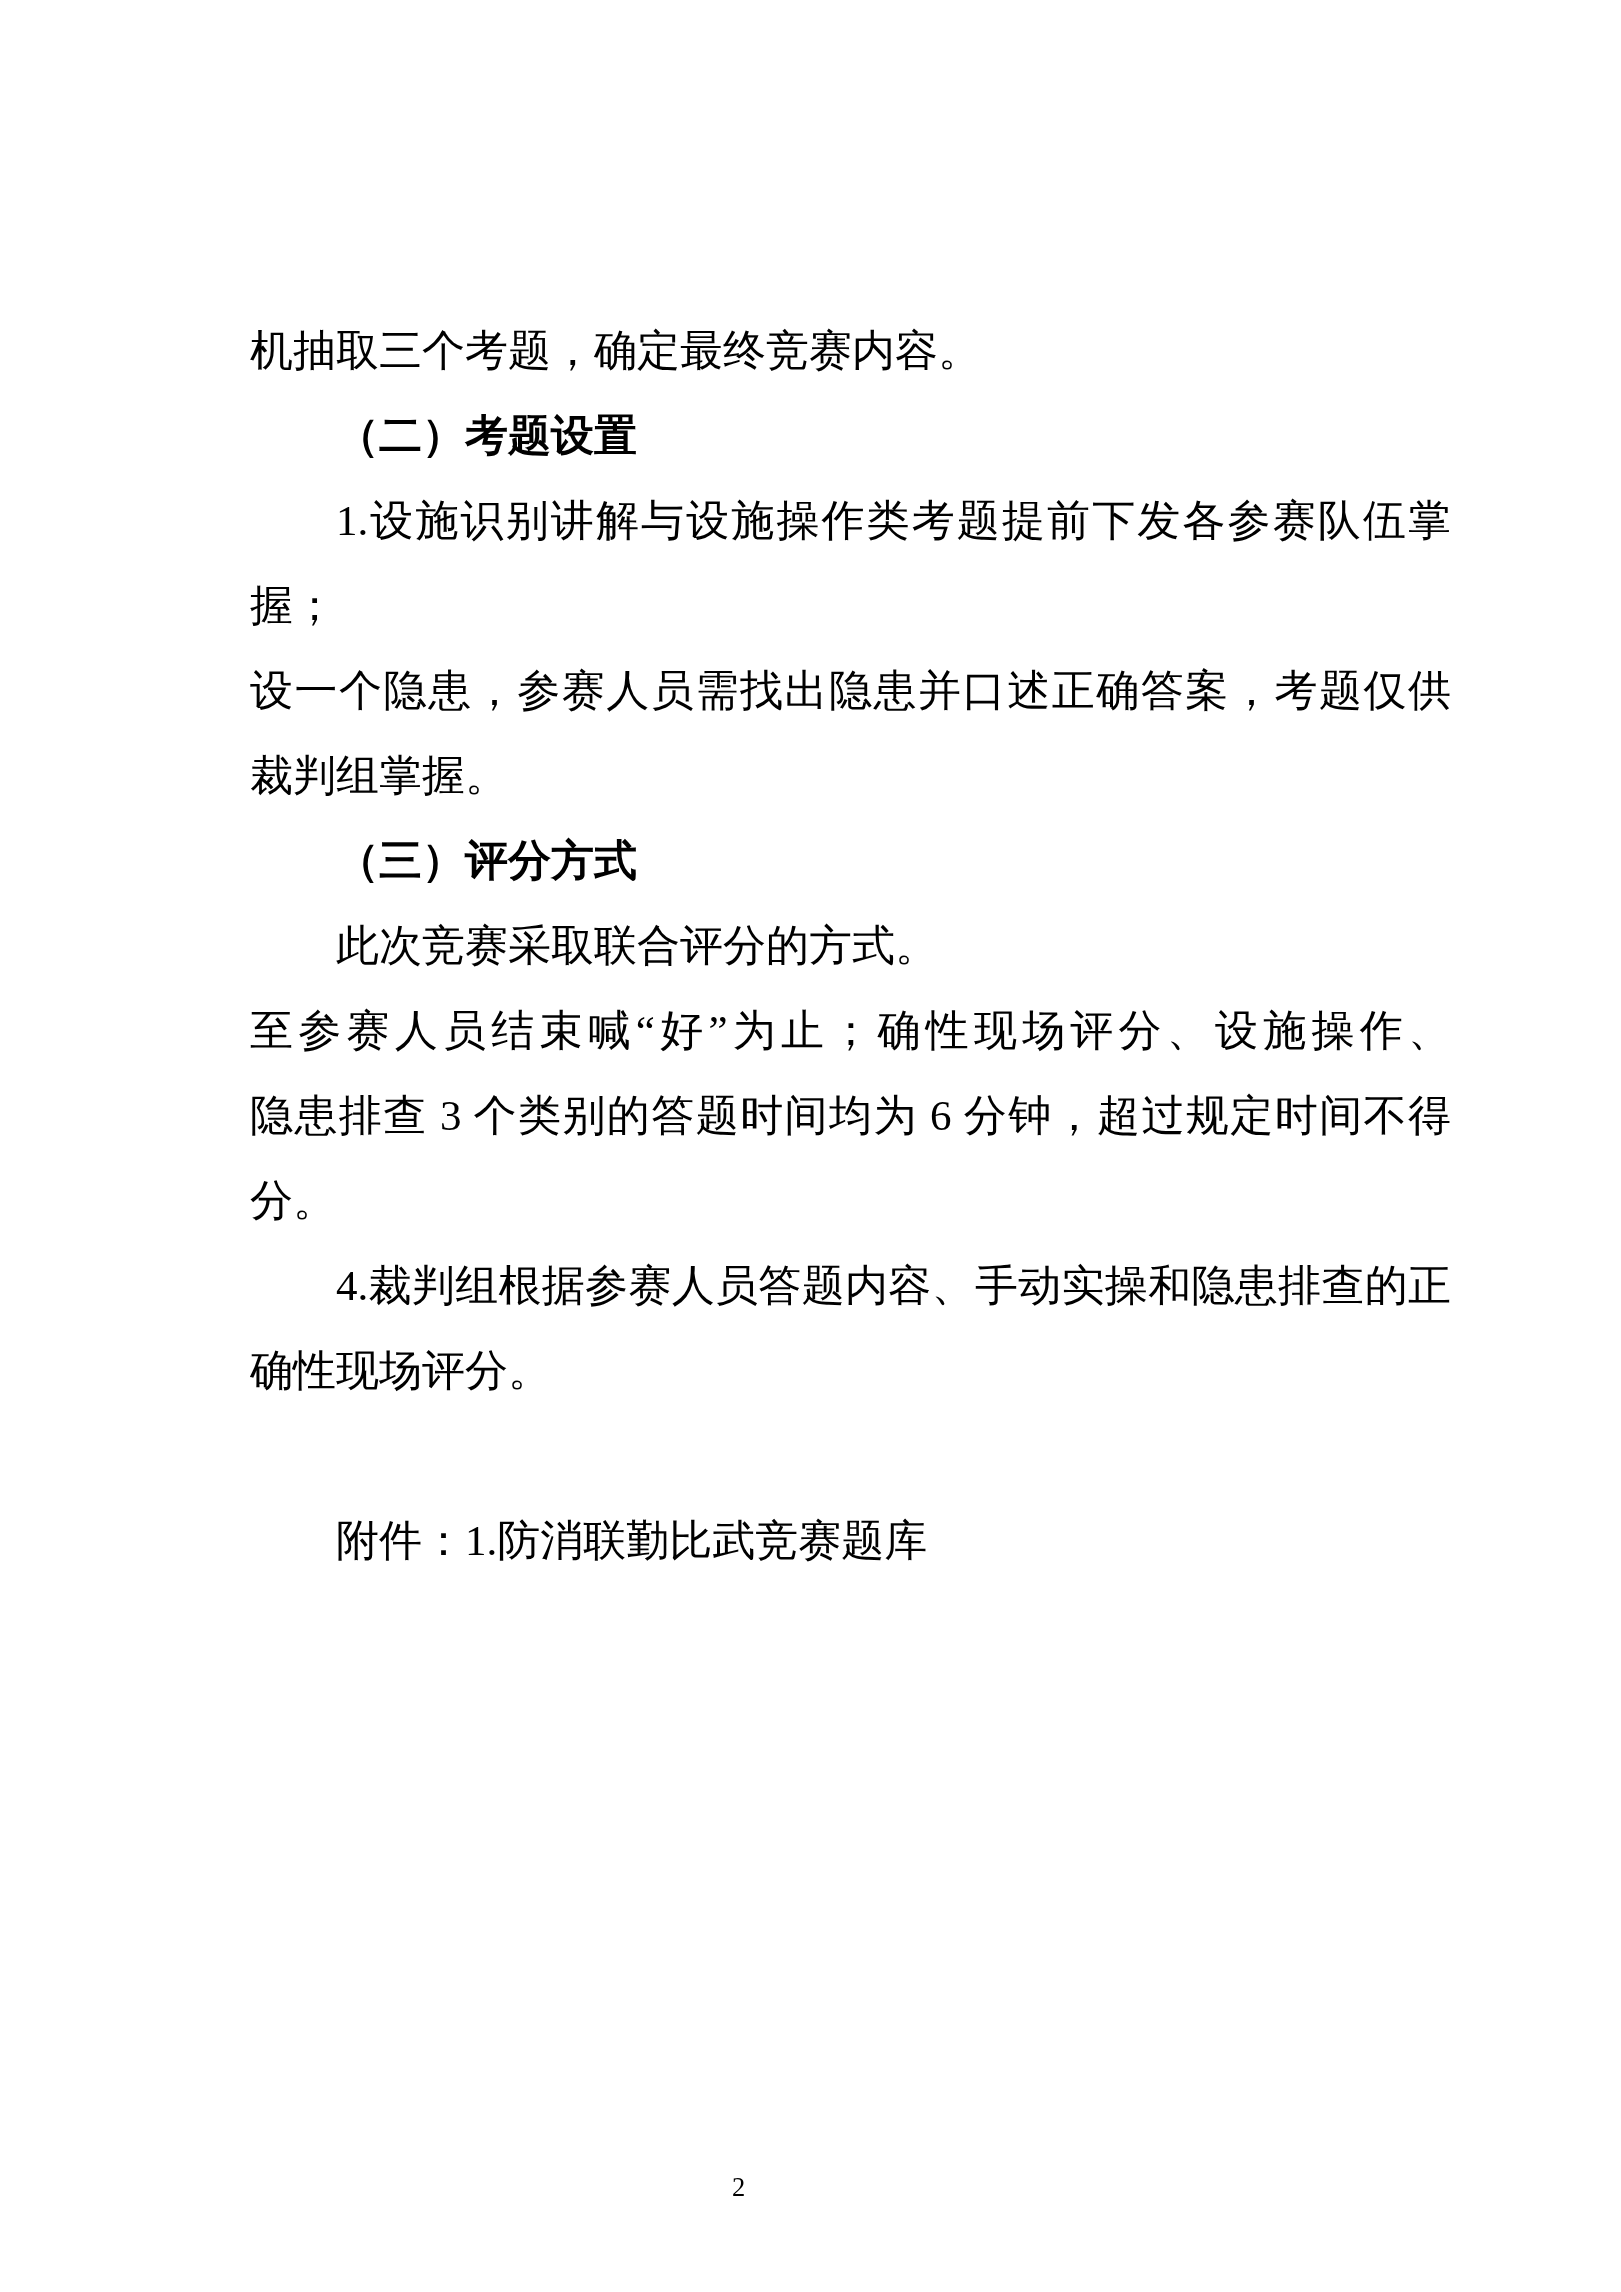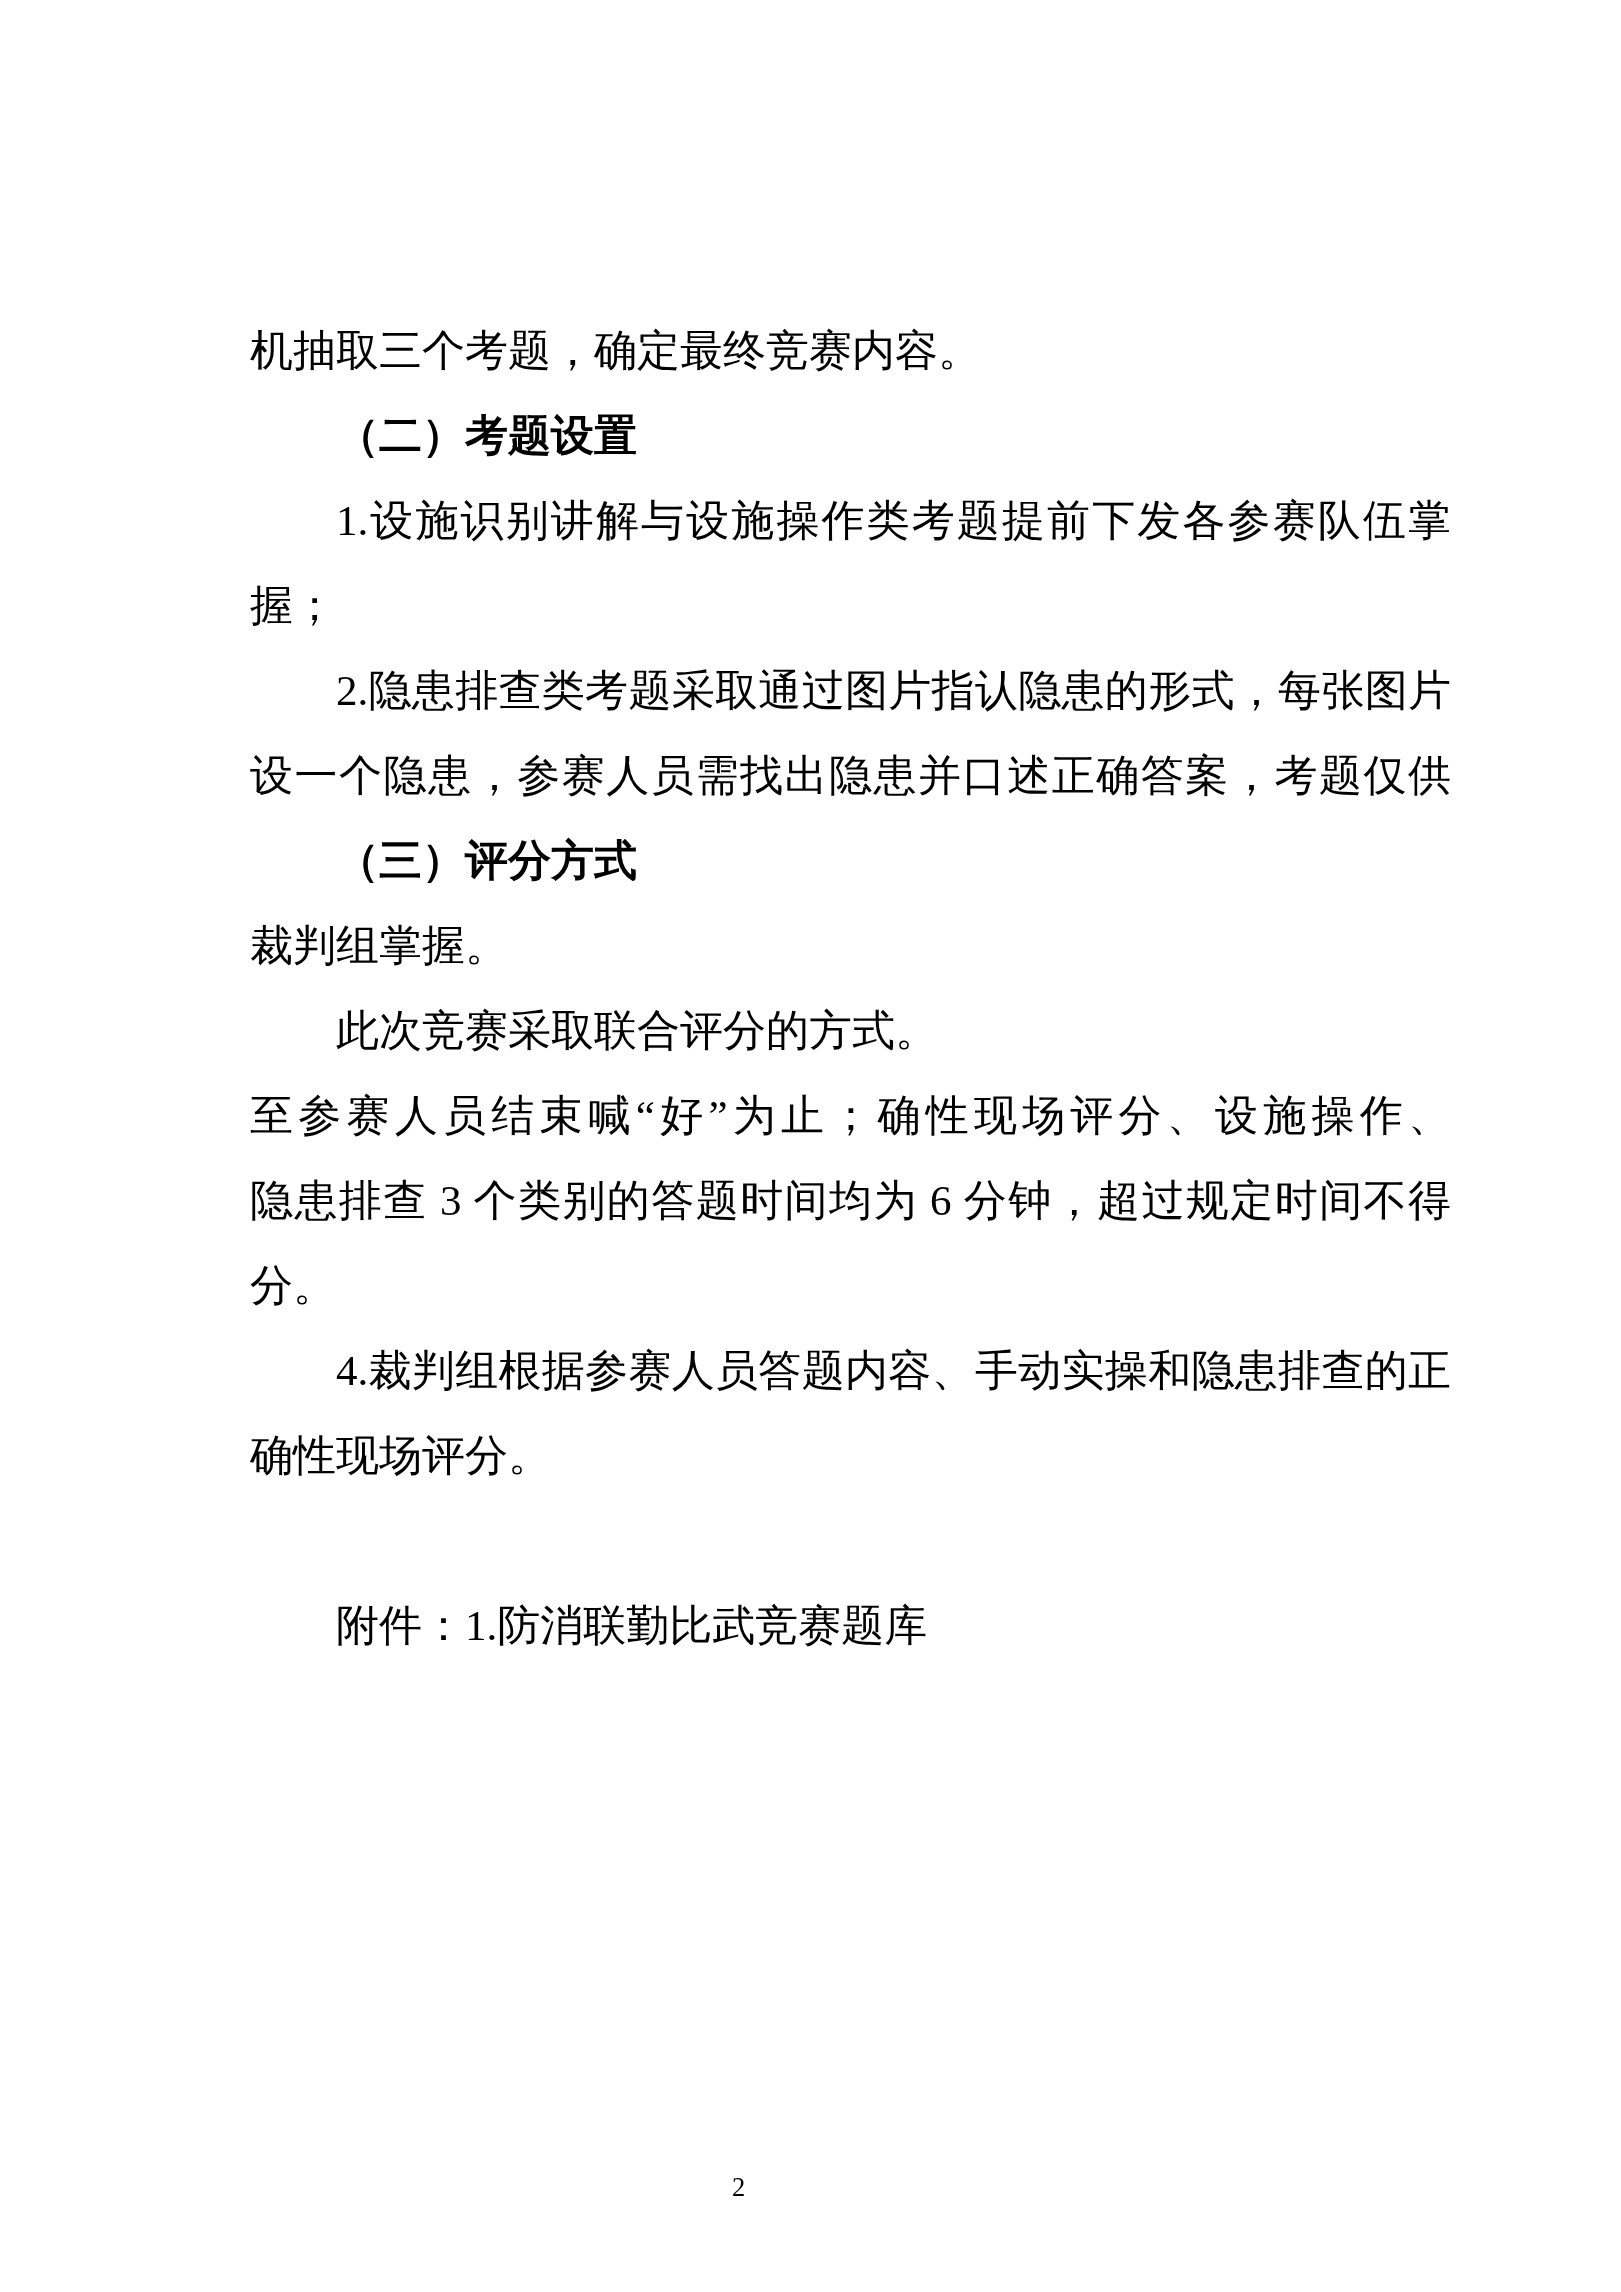--- a/index.html
+++ b/index.html
@@ -56,24 +56,23 @@
 </style>
 </head>
 <body>
 
 <div class="page">
   <div class="textblock" id="textblock">
       <div class="line">机抽取三个考题，确定最终竞赛内容。</div>
       <div class="line bold indent">（二）考题设置</div>
       <div class="line indent justify">1.设施识别讲解与设施操作类考题提前下发各参赛队伍掌</div>
       <div class="line">握；</div>
-      <div class="line indent justify">2.隐患排查类考题采取通过图片指认隐患的形式，每张图片</div>
       <div class="line justify">设一个隐患，参赛人员需找出隐患并口述正确答案，考题仅供</div>
+      <div class="line">裁判组掌握。</div>
       <div class="line bold indent">（三）评分方式</div>
-      <div class="line">裁判组掌握。</div>
       <div class="line indent">此次竞赛采取联合评分的方式。</div>
       <div class="line justify">至参赛人员结束喊“好”为止；确性现场评分、设施操作、</div>
       <div class="line justify">隐患排查 3 个类别的答题时间均为 6 分钟，超过规定时间不得</div>
       <div class="line">分。</div>
       <div class="line indent justify">4.裁判组根据参赛人员答题内容、手动实操和隐患排查的正</div>
       <div class="line">确性现场评分。</div>
       <div class="line"></div>
       <div class="line indent">附件：1.防消联勤比武竞赛题库</div>
     </div>
   <div class="page-number">2</div>

